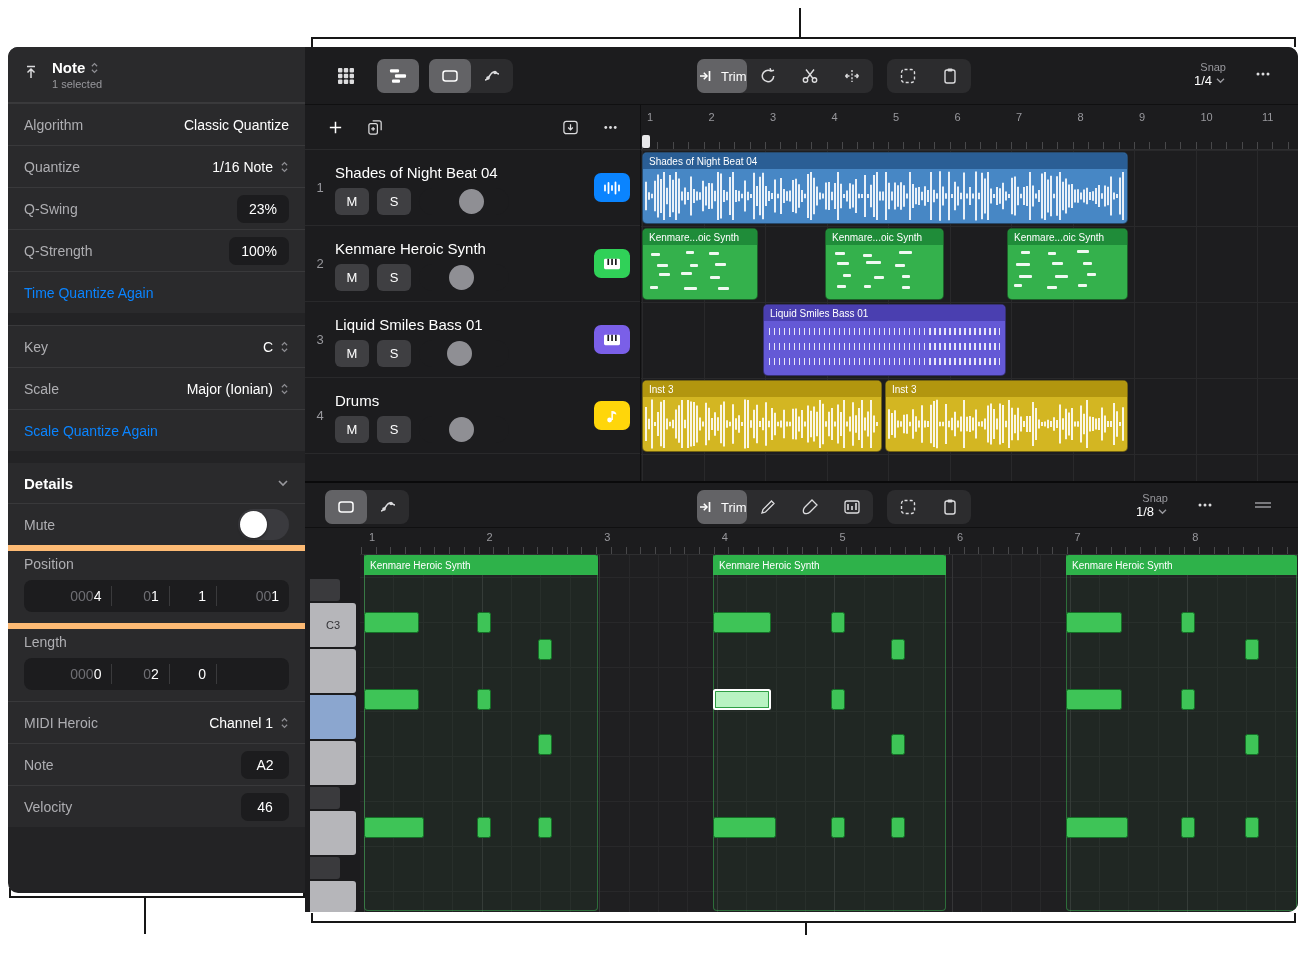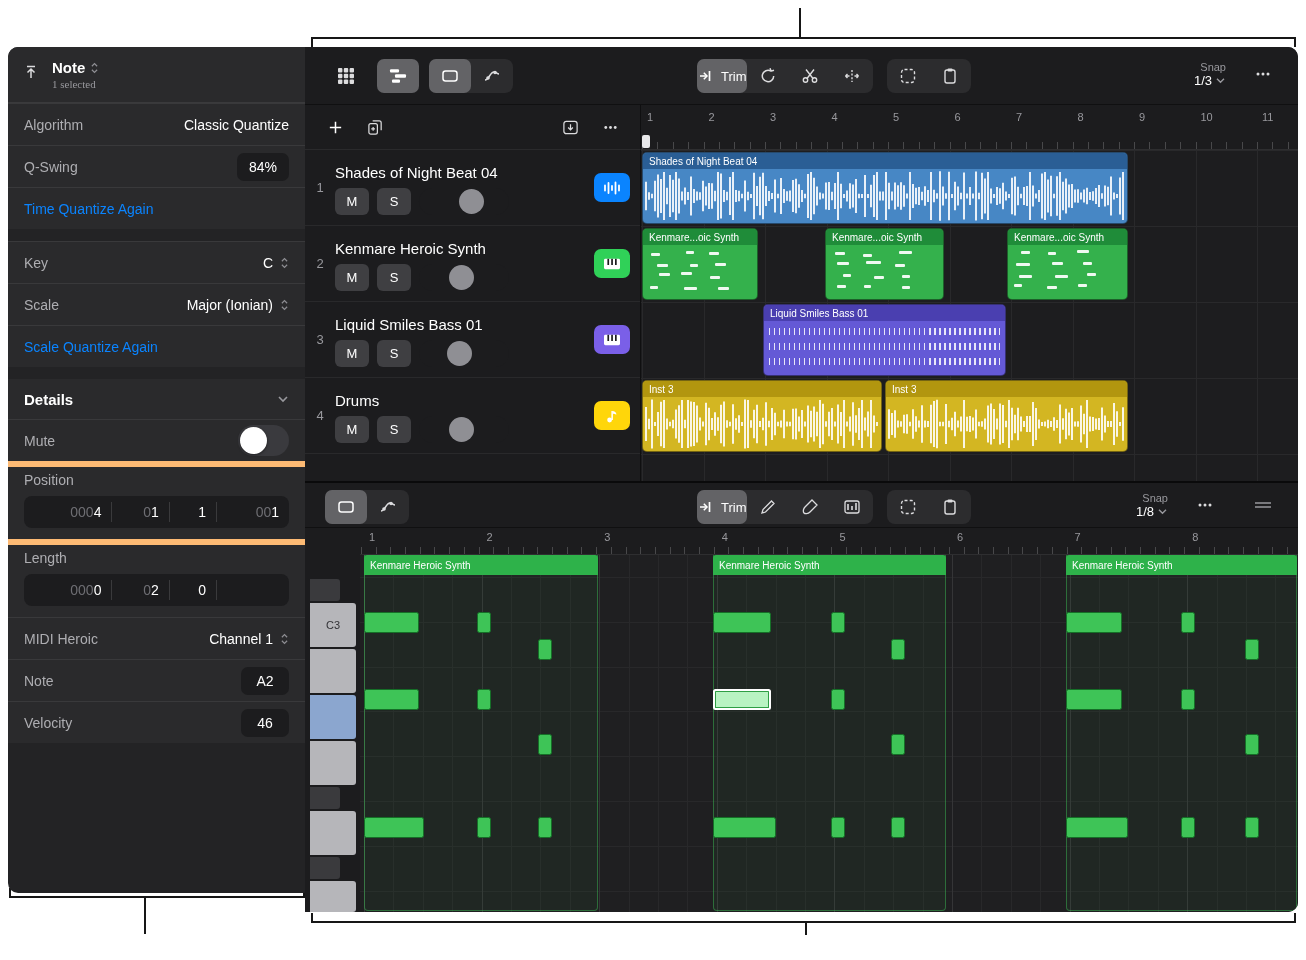--- a/index.html
+++ b/index.html
@@ -7,21 +7,21 @@
 body{background:#fff;font-family:"Liberation Sans","DejaVu Sans",sans-serif;}
 .stage{position:relative;width:1306px;height:960px;background:#fff;overflow:hidden;}
 
 
 .cl{position:absolute;background:#161616;}
 
 
 .sidebar{position:absolute;left:8px;top:47px;width:297px;height:846px;background:#232325;border-radius:10px 0 0 10px;overflow:hidden;}
 .sb-header{height:56px;display:flex;align-items:center;gap:12px;padding:0 14px;background:#2a2a2c;border-bottom:1px solid #3a3a3c;}
 .sb-title-row{display:flex;align-items:center;gap:5px;font-size:15px;font-weight:bold;color:#fff;}
-.sb-subtitle{font-size:11px;color:#98989d;margin-top:2px;font-family:Liberation Serif, serif;}
+.sb-subtitle{font-size:11px;color:#98989d;margin-top:2px;}
 .sb-section{background:#2a2a2c;margin-bottom:12px;}
 .sec-head{height:40px;display:flex;align-items:center;justify-content:space-between;padding:0 16px;}
 .sec-title{font-size:15px;font-weight:bold;color:#fff;}
 .row{min-height:42px;display:flex;align-items:center;justify-content:space-between;padding:0 16px;border-top:1px solid #39393b;}
 .lbl{font-size:14px;color:#aeaeb2;}
 .val{font-size:14px;color:#fff;}
 .val-wrap{display:flex;align-items:center;gap:7px;}
 .pill{background:#1c1c1e;border-radius:7px;padding:6px 12px;font-size:14px;color:#fff;min-width:48px;text-align:center;}
 .link-row{cursor:pointer;}
 .link-label{font-size:14px;color:#0a84ff;}
@@ -136,22 +136,35 @@
     </div>
     <div id="sections">
         <div class="sb-section">
           <div class="row">
             <div class="lbl">Algorithm</div>
             <div class="val-wrap">
               <div class="val">Classic Quantize</div>
             </div>
           </div>
           <div class="row">
+            <div class="lbl">Quantize</div>
+            <div class="val-wrap">
+              <div class="val">1/16 Note</div>
+              <svg viewBox="0 0 10 16" width="9" height="14">
+                <path d="M2 6L5 3l3 3M2 10l3 3 3-3" fill="none" stroke="#8e8e93" stroke-width="1.4"></path>
+              </svg>
+            </div>
+          </div>
+          <div class="row">
             <div class="lbl">Q-Swing</div>
-            <div class="pill">84%</div>
+            <div class="pill">23%</div>
+          </div>
+          <div class="row">
+            <div class="lbl">Q-Strength</div>
+            <div class="pill">100%</div>
           </div>
           <div class="row link-row">
             <div class="link-label">Time Quantize Again</div>
           </div>
         </div>
         <div class="sb-section">
           <div class="row">
             <div class="lbl">Key</div>
             <div class="val-wrap">
               <div class="val">C</div>
@@ -335,21 +348,21 @@
                 <rect x="4" y="3" width="10" height="13" rx="2" fill="none" stroke="#dcdcde" stroke-width="1.4"></rect>
                 <rect x="6.5" y="1.5" width="5" height="3" rx="1" fill="#dcdcde"></rect>
               </svg>
             </div>
         </div>
       </div>
       <div class="tb-right">
         <div class="snap">
           <div class="snap-l">Snap</div>
           <div class="snap-v">
-              <span>1/3</span>
+              <span>1/4</span>
               <svg viewBox="0 0 12 8" width="11" height="7">
                 <path d="M2 2l4 4 4-4" fill="none" stroke="#98989d" stroke-width="1.6"></path>
               </svg>
             </div>
         </div>
         <div class="tbtn">
             <svg viewBox="0 0 18 18" width="18" height="18" fill="#dcdcde">
               <circle cx="4" cy="9" r="1.5"></circle>
               <circle cx="9" cy="9" r="1.5"></circle>
               <circle cx="14" cy="9" r="1.5"></circle>

